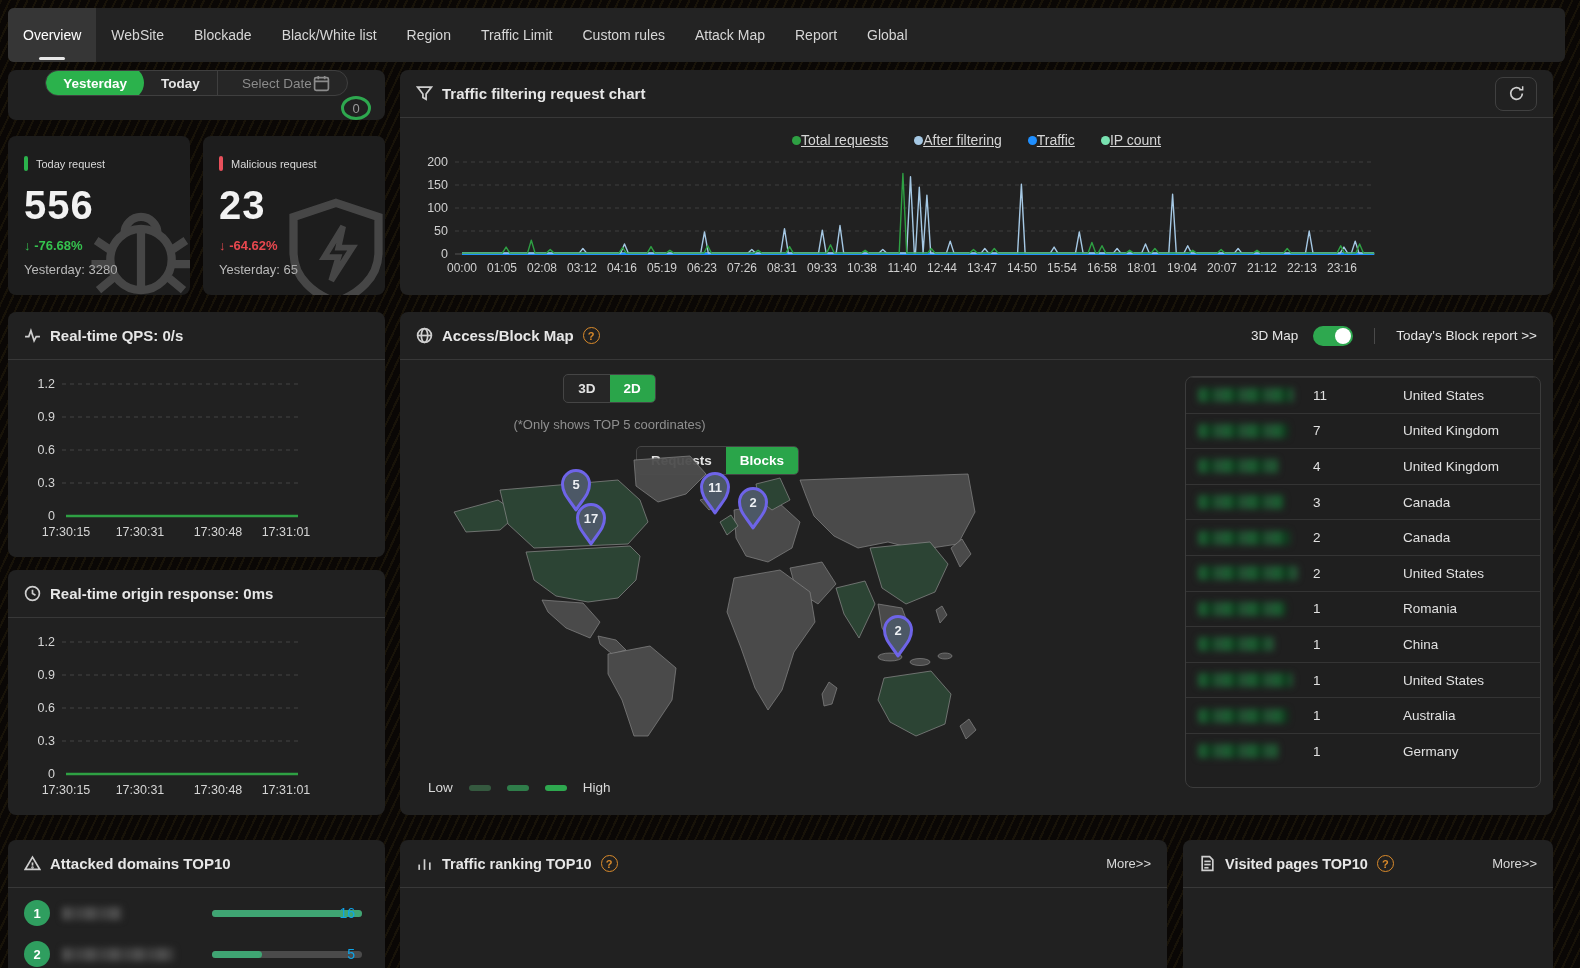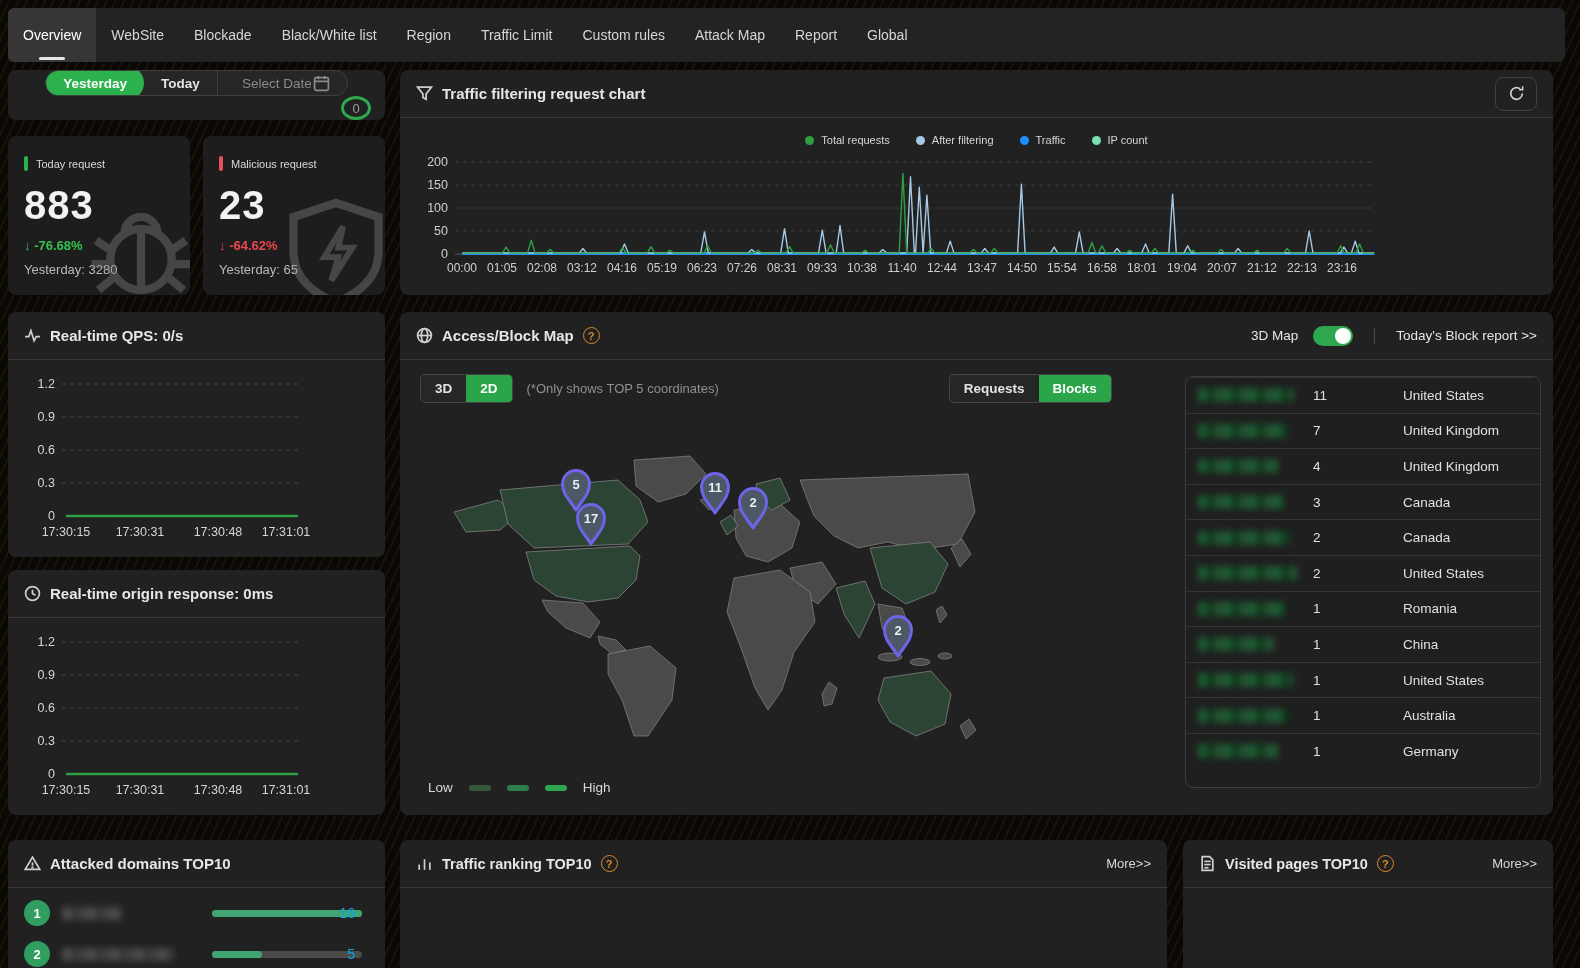--- a/index.html
+++ b/index.html
@@ -37,28 +37,28 @@
   .stat-compare { font-size:13px; color:#b9b9b9; margin-top:9px; }
   .watermark { position:absolute; right:-10px; bottom:-14px; width:118px; height:118px; opacity:0.38; }
   .watermark svg { width:100%; height:100%; stroke:#8a8a8a; fill:none; stroke-width:7; }
   
   #qps { left:8px; top:312px; width:377px; height:245px; }
   #origin { left:8px; top:570px; width:377px; height:245px; }
   
   #traffic { left:400px; top:70px; width:1153px; height:225px; }
   .refresh-btn { width:42px; height:34px; border:1px solid #404040; border-radius:8px; display:flex; align-items:center; justify-content:center; cursor:pointer; }
   #legend { display:flex; justify-content:center; gap:26px; margin-top:12px; height:20px; align-items:center; }
-  .leg-item { display:flex; align-items:center; gap:7px; font-size:11px; color:#d5d5d5; cursor:pointer; }
+  .leg-item { display:flex; align-items:center; gap:0; font-size:14px; color:#d5d5d5; cursor:pointer;text-decoration:underline; }
   .leg-dot { width:9px; height:9px; border-radius:50%; }
   
   #mapPanel { left:400px; top:312px; width:1153px; height:503px; }
   .toggle { width:40px; height:20px; border-radius:10px; background:#2ea84f; position:relative; cursor:pointer; }
   .toggle .knob { position:absolute; right:2px; top:2px; width:16px; height:16px; border-radius:50%; background:#fff; }
   .vdiv { width:1px; height:16px; background:#4a4a4a; margin:0 12px; }
-  .map-controls { position:absolute; left:20px; top:62px; display:flex; align-items:center; gap:14px; }
+  .map-controls { position:absolute; left:20px; top:62px; display:flex; align-items:center; gap:14px;flex-direction:column; }
   .seg2 { display:flex; border:1px solid #454545; border-radius:5px; overflow:hidden; background:#262626; }
   .seg2 > div { padding:6px 14px; font-size:13.5px; font-weight:700; color:#e3e3e3; cursor:pointer; }
   .seg2 > .on { background:#2aa54a; color:#fff; }
   .note { font-size:13px; color:#8f8f8f; }
   #mapSvg { position:absolute; left:38px; top:138px; }
   .map-legend { position:absolute; left:28px; top:468px; display:flex; align-items:center; gap:16px; font-size:13.5px; color:#d8d8d8; }
   .lg-dash { width:22px; height:6px; border-radius:3px; }
   
   #atkTable { position:absolute; left:785px; top:64px; width:356px; height:412px; border:1px solid #3c3c3c; border-radius:8px; overflow:hidden; background:#1f1f1f; }
   .t-row { display:grid; grid-template-columns:115px 90px 1fr; align-items:center; height:35.6px; padding:0 0 0 12px; border-top:1px solid #343434; font-size:13.5px; color:#e0e0e0; }
@@ -109,21 +109,21 @@
     </div>
   </div>
   <div id="countdown">0</div>
 </div>
 
 <div class="stat-card" style="left:8px;">
   <div class="stat-title">
     <span class="stat-bar" style="background:#2bb24c"></span>
     <span>Today request</span>
   </div>
-  <div class="stat-value">883</div>
+  <div class="stat-value">556</div>
   <div class="stat-change" style="color:#35c24e">
     <span>↓</span> <span>-76.68%</span>
   </div>
   <div class="stat-compare">Yesterday: 3280</div>
   <div class="watermark">
     <svg viewBox="0 0 100 100">
         <circle cx="50" cy="58" r="26"></circle>
         <path d="M50 32 v52 M36 36 a14 14 0 0 1 28 0"></path>
         <path d="M24 50 L12 42 M24 62 H8 M26 74 L14 84 M76 50 L88 42 M76 62 H92 M74 74 L86 84"></path>
       </svg>

